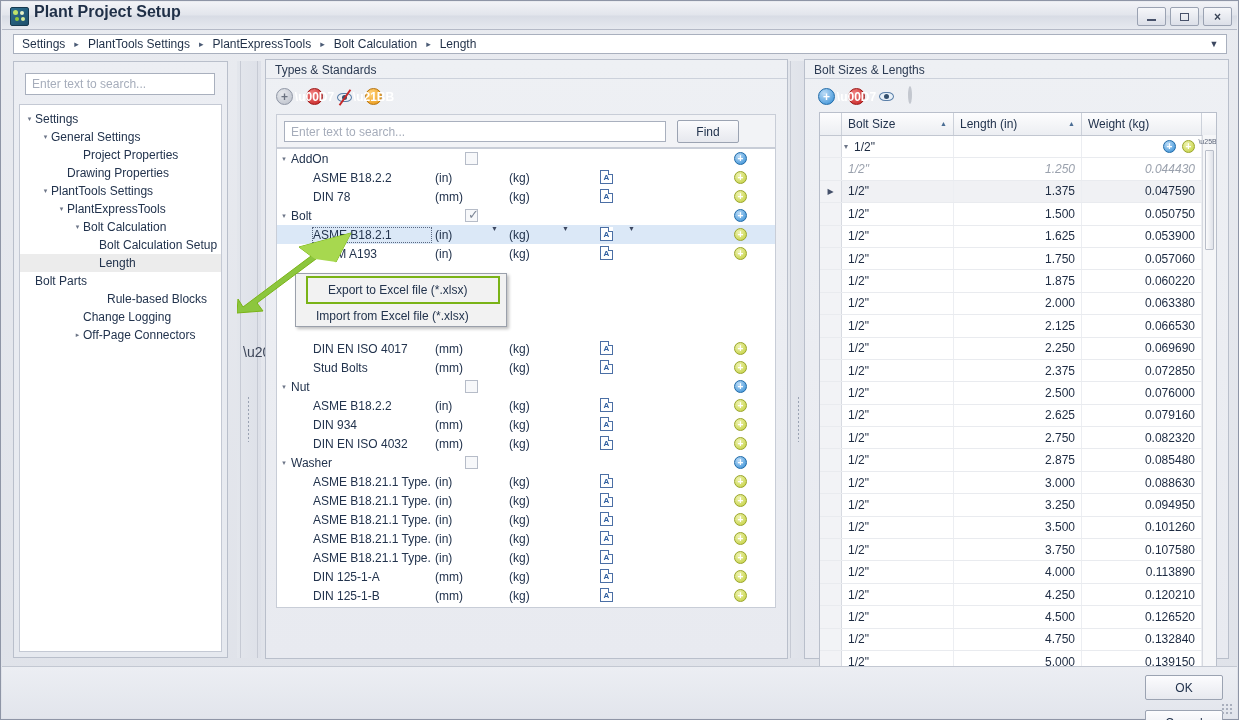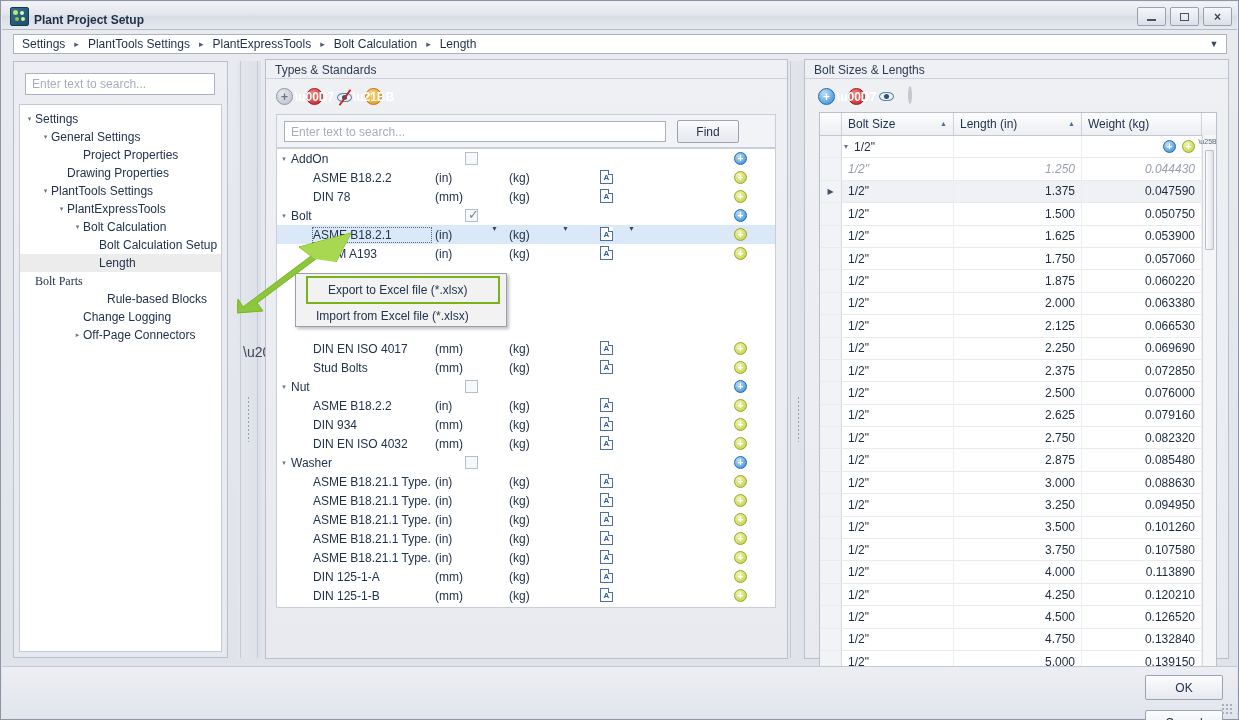--- a/index.html
+++ b/index.html
@@ -24,21 +24,21 @@
     position:absolute;left:8px;top:5px;width:17px;height:17px;
     background:linear-gradient(145deg,#2f6f8f,#1d4f6b);
     border:1px solid #17394f;border-radius:2px;
   }
   .app-icon i{position:absolute;background:#bfe36a;border-radius:50%;}
   .app-icon i:nth-child(1){left:2px;top:2px;width:5px;height:5px;}
   .app-icon i:nth-child(2){left:9px;top:3px;width:4px;height:4px;background:#e8f3c8;}
   .app-icon i:nth-child(3){left:4px;top:9px;width:4px;height:4px;background:#8fc63d;}
   .app-icon i:nth-child(4){left:10px;top:9px;width:4px;height:4px;background:#d6ec9a;}
   .title-text{
-    position:absolute;left:32px;top:11px;font-size:12px;font-weight:bold;color:#1f2f47;
+    position:absolute;left:32px;top:1px;font-size:16px;font-weight:bold;color:#1f2f47;
   }
   .wbtns{position:absolute;right:5px;top:5px;display:flex;gap:4px;}
   .wbtn{
     width:29px;height:19px;border:1px solid #9aa2b2;border-radius:2px;
     background:linear-gradient(180deg,#f6f7fa,#dcdfe8);
     display:flex;align-items:center;justify-content:center;
     font-size:11px;color:#3a4456;box-sizing:border-box;
   }
   .wbtn .glyph-min{width:9px;height:2px;background:#47516a;margin-top:6px;}
   .wbtn .glyph-max{width:9px;height:8px;border:1.5px solid #47516a;box-sizing:border-box;}
@@ -324,21 +324,21 @@
           <span>Bolt Calculation</span>
         </div>
         <div class="nav-item" style="padding-left: 68px;">
           <span class="tri"></span>
           <span>Bolt Calculation Setup</span>
         </div>
         <div class="nav-item sel" style="padding-left: 68px;">
           <span class="tri"></span>
           <span>Length</span>
         </div>
-        <div class="nav-item" style=" font-family: Liberation Serif, serif;">
+        <div class="nav-item" style="">
           <span class="tri"></span>
           <span>Bolt Parts</span>
         </div>
         <div class="nav-item" style="padding-left: 52px; gap: 24px;">
           <span class="tri"></span>
           <span>Rule-based Blocks</span>
         </div>
         <div class="nav-item" style="padding-left: 52px;">
           <span class="tri"></span>
           <span>Change Logging</span>

